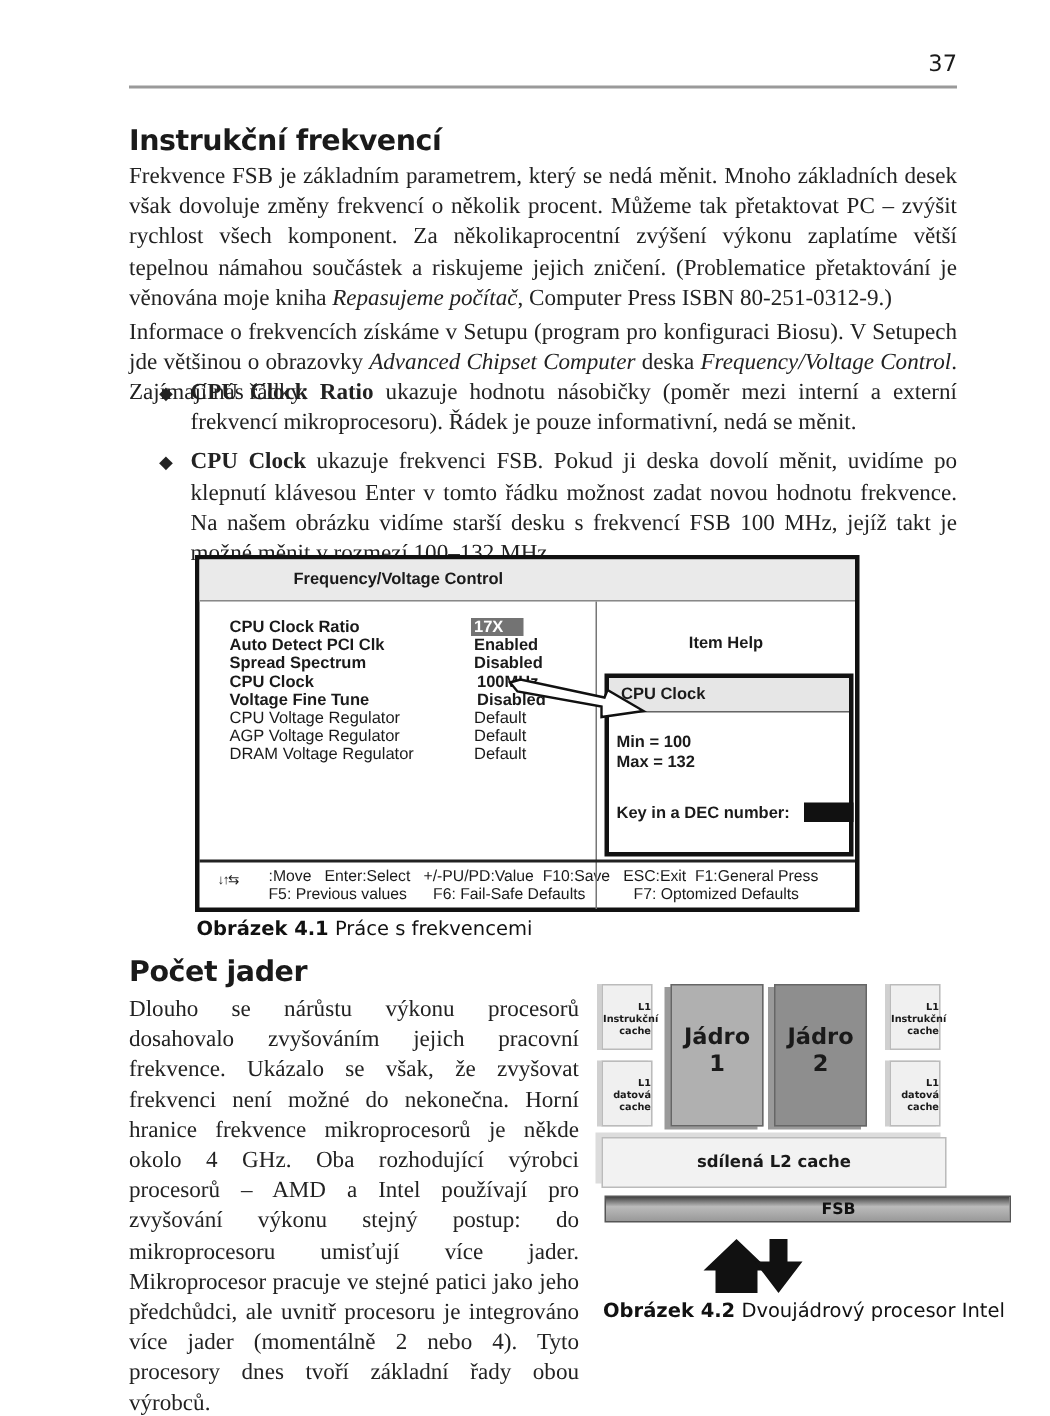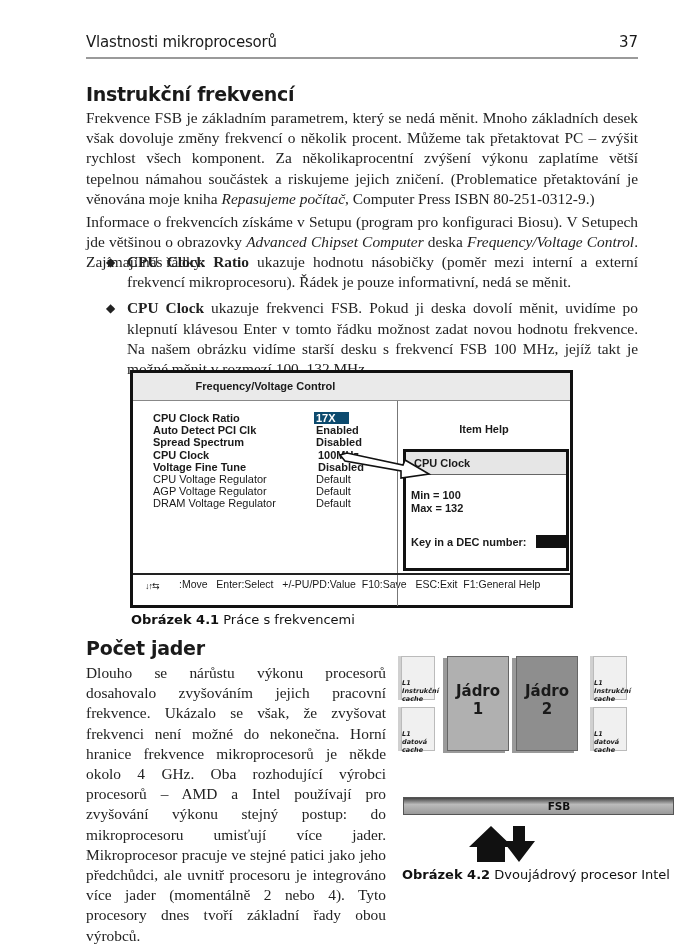--- a/index.html
+++ b/index.html
@@ -29,21 +29,21 @@
   #bios { position: absolute; left: 130px; top: 370px; width: 443px; height: 238px; border: 3px solid #111; background: #fff; box-sizing: border-box; }
   #bios .bar { position: absolute; left: 0; top: 0; width: 437px; height: 27px; background: #eaeaea; border-bottom: 1px solid #888; }
   #bios .bar span { position: absolute; left: 0; width: 265px; top: 7px; text-align: center; font-size: 11px; font-weight: bold; }
   #bios .vsep { position: absolute; left: 264px; top: 28px; width: 1px; height: 175px; background: #777; }
   #bios .hsep { position: absolute; left: 0; top: 200px; width: 437px; height: 2px; background: #222; }
   #bios .rows { position: absolute; left: 20px; top: 39px; }
   #bios .row { height: 12.2px; position: relative; font-size: 11px; line-height: 12px; width: 240px; }
   #bios .row .lbl { position: absolute; left: 0; }
   #bios .row .val { position: absolute; left: 163px; }
   #bios .row.b { font-weight: bold; }
-  #bios .row .val.hl { background: #0c4a6e; color: #fff; padding: 0 13px 0 2px; left: 161px; }
+  #bios .row .val.hl { background: #737373; color: #fff; padding: 0 13px 0 2px; left: 161px; }
   #bios .item-help { position: absolute; left: 265px; width: 172px; top: 50px; text-align: center; font-size: 11px; font-weight: bold; }
   #bios .helpbox { position: absolute; left: 270px; top: 76px; width: 166px; height: 122px; border: 3px solid #111; box-sizing: border-box; }
   #bios .helpbox .hb-title { position: absolute; left: 0; top: 0; width: 160px; height: 22px; background: #e6e6e6; border-bottom: 1px solid #666; }
   #bios .helpbox .hb-title span { position: absolute; left: 8px; top: 5px; font-size: 11px; font-weight: bold; }
   #bios .helpbox .minmax { position: absolute; left: 5px; top: 37px; font-size: 11px; font-weight: bold; line-height: 12.5px; }
   #bios .helpbox .keyin { position: absolute; left: 5px; top: 84px; font-size: 11px; font-weight: bold; }
   #bios .helpbox .dec-input { position: absolute; left: 130px; top: 83px; width: 33px; height: 13px; background: #111; }
   #bios .arrow { position: absolute; left: 0; top: 0; }
   #bios .footer { position: absolute; left: 0; top: 203px; width: 437px; height: 30px; font-size: 10.5px; }
   #bios .footer .nav-icon { position: absolute; left: 12px; top: 5px; font-size: 9px; letter-spacing: -1px; }
@@ -51,31 +51,30 @@
   #bios .footer .l2 { position: absolute; left: 46px; top: 14px; white-space: pre; }
   #bios .footer .fsep { position: absolute; left: 264px; top: 0; width: 1px; height: 30px; background: #777; }
 
   .caption { position: absolute; font-family: "DejaVu Sans", sans-serif; font-size: 13px; color: #111; }
   .caption b { font-weight: bold; }
   #cap1 { left: 131px; top: 612px; }
   #cap2 { left: 402px; top: 867px; }
 
   
   #cpu { position: absolute; left: 395px; top: 650px; width: 244px; height: 210px; }
-  #cpu .l1box { position: absolute; width: 34px; height: 44px; background: #f0f0f0; border: 1px solid #bbb; box-shadow: -3px 0 0 #d0d0d0; font-size: 6.5px; font-weight: bold; text-align: left; line-height: 8px; padding-top: 22px; box-sizing: border-box; font-style: italic; }
+  #cpu .l1box { position: absolute; width: 34px; height: 44px; background: #f0f0f0; border: 1px solid #bbb; box-shadow: -3px 0 0 #d0d0d0; font-size: 6.5px; font-weight: bold; text-align: right; line-height: 8px; padding-top: 10px; box-sizing: border-box; }
   #cpu .core { position: absolute; top: 6px; width: 62px; height: 95px; border: 1px solid #666; box-shadow: -4px 2px 0 #9a9a9a; font-size: 15px; font-weight: bold; text-align: center; line-height: 18px; padding-top: 25px; box-sizing: border-box; }
   #cpu .l2 { position: absolute; left: 6px; top: 108px; width: 228px; height: 32px; background: #f2f2f2; border: 1px solid #bbb; box-shadow: -4px -3px 0 #dcdcdc; font-size: 11px; font-weight: bold; text-align: center; line-height: 32px; }
   #cpu .fsb { position: absolute; left: 8px; top: 147px; width: 228px; height: 16px; background: linear-gradient(#444, #bbb 40%, #999); border: 1px solid #555; font-size: 10.5px; font-weight: bold; text-align: center; line-height: 16px; color: #111; padding-left: 41px; }
   #cpu svg { position: absolute; left: 0; top: 0; }
 </style>
 </head>
 <body>
 
 <div id="running-head">
-  <span class="title sans">Vlastnosti mikroprocesorů</span>
   <span class="pageno sans">37</span>
 </div>
 <div id="head-rule"></div>
 
 <h2 id="h-freq" class="section">Instrukční frekvencí</h2>
 
 <p id="p1" class="para"><span>Frekvence FSB je základním parametrem, který se nedá měnit. Mnoho základních desek však dovoluje změny frekvencí o několik procent. Můžeme tak přetaktovat PC – zvýšit rychlost všech komponent. Za několikaprocentní zvýšení výkonu zaplatíme větší tepelnou námahou součástek a riskujeme jejich zničení. (Problematice přetaktování je věnována moje kniha </span><i>Repasujeme počítač</i><span>, Computer Press ISBN 80-251-0312-9.)</span></p>
 
 <p id="p2" class="para"><span>Informace o frekvencích získáme v Setupu (program pro konfiguraci Biosu). V Setupech jde většinou o obrazovky </span><i>Advanced Chipset Computer</i><span> deska </span><i>Frequency/Voltage Control</i><span>. Zajímají nás řádky:</span></p>
 
@@ -134,21 +133,22 @@
     </div>
     <div class="keyin">Key in a DEC number:</div>
     <div class="dec-input"></div>
   </div>
   <svg class="arrow" width="437" height="200">
     <polygon points="207,82 214,80 270,92 272,87 296,101 268,105 268,98 212,88" fill="#fff" stroke="#111" stroke-width="1.6"></polygon>
   </svg>
   <div class="hsep"></div>
   <div class="footer">
     <span class="nav-icon">↓↑⇆</span>
-    <span class="l1">:Move   Enter:Select   +/-PU/PD:Value  F10:Save   ESC:Exit  F1:General Help</span>
+    <span class="l1">:Move   Enter:Select   +/-PU/PD:Value  F10:Save   ESC:Exit  F1:General Press</span>
+    <span class="l2">F5: Previous values      F6: Fail-Safe Defaults           F7: Optomized Defaults</span>
     <div class="fsep"></div>
   </div>
 </div>
 
 <div id="cap1" class="caption"><b>Obrázek 4.1</b><span> Práce s frekvencemi</span></div>
 
 <h2 id="h-cores" class="section">Počet jader</h2>
 <p id="p3" class="para">Dlouho se nárůstu výkonu procesorů dosahovalo zvyšováním jejich pracovní frekvence. Ukázalo se však, že zvyšovat frekvenci není možné do nekonečna. Horní hranice frekvence mikroprocesorů je někde okolo 4 GHz. Oba rozhodující výrobci procesorů – AMD a Intel používají pro zvyšování výkonu stejný postup: do mikroprocesoru umisťují více jader. Mikroprocesor pracuje ve stejné patici jako jeho předchůdci, ale uvnitř procesoru je integrováno více jader (momentálně 2 nebo 4). Tyto procesory dnes tvoří základní řady obou výrobců.</p>
 
 <div id="cpu" class="sans">
@@ -173,20 +173,21 @@
   <div class="l1box" style="left:198px; top:6px;">
     <div>L1</div>
     <div>Instrukční</div>
     <div>cache</div>
   </div>
   <div class="l1box" style="left:198px; top:57px;">
     <div>L1</div>
     <div>datová</div>
     <div>cache</div>
   </div>
+  <div class="l2">sdílená L2 cache</div>
   <div class="fsb">FSB</div>
   <svg width="244" height="215">
     <polygon points="82,186 82,171 74,171 96,150 118,171 110,171 110,186" fill="#111" transform="translate(0,26)"></polygon>
     <polygon points="118,150 130,150 130,165 140,165 124,186 108,165 118,165" fill="#111" transform="translate(0,26)"></polygon>
   </svg>
 </div>
 
 <div id="cap2" class="caption"><b>Obrázek 4.2</b><span> Dvoujádrový procesor Intel</span></div>
 
 </body></html>

